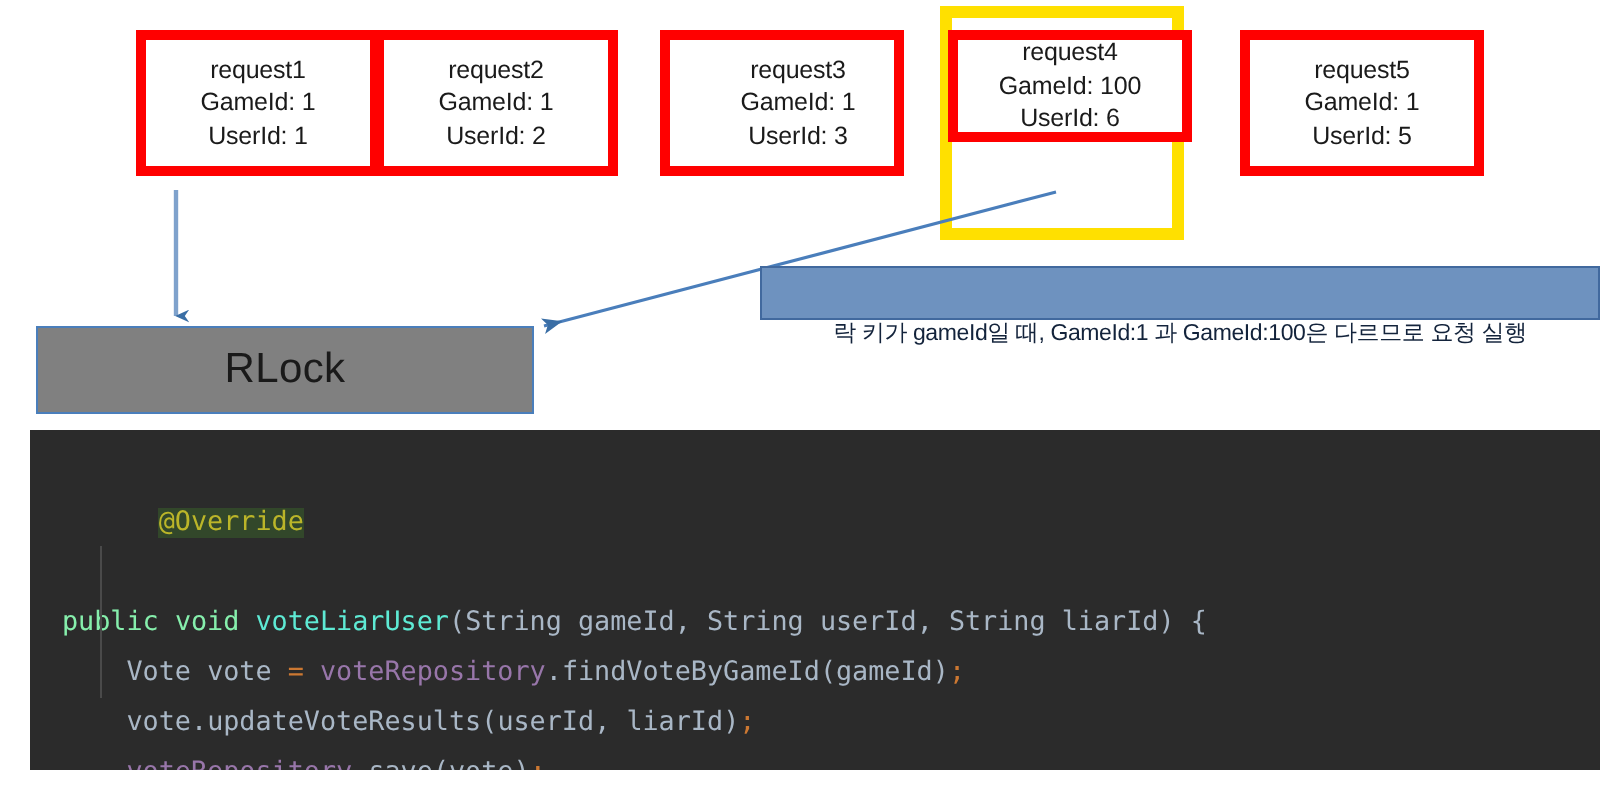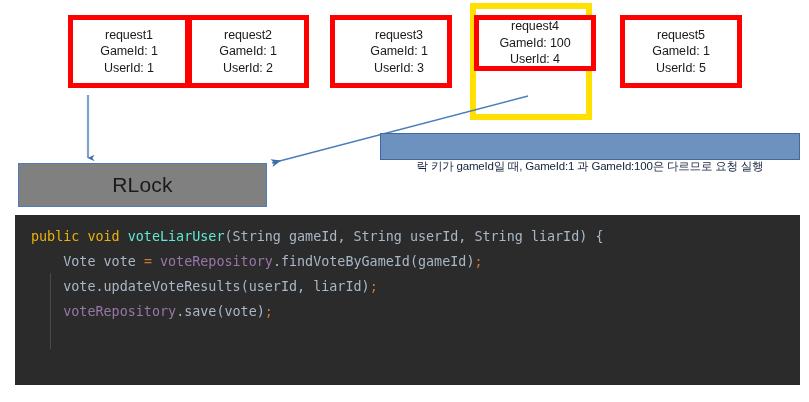--- a/index.html
+++ b/index.html
@@ -105,21 +105,21 @@
     padding-left: 16px;
   }
   .indent-guide {
     position: absolute;
     width: 1px;
     background: #4a4a4a;
   }
 
   
   .t-anno      { color: #bbb529; background: #32472a; }
-  .t-kw        { color: #eab308; }
+  .t-kw        { color: #86efac; }
   .t-method    { color: #5eead4; }
   .t-type      { color: #a9b7c6; }
   .t-plain     { color: #a9b7c6; }
   .t-param     { color: #a9b7c6; }
   .t-field     { color: #9876aa; }
   .t-call      { color: #a9b7c6; }
   .t-punct     { color: #a9b7c6; }
   .t-semi      { color: #cc7832; }
   .t-brace     { color: #a9b7c6; }
 </style>
@@ -144,21 +144,21 @@
     <span class="line">request3</span>
     <span class="line">GameId: 1</span>
     <span class="line">UserId: 3</span>
   </div>
 
   <div class="highlight-box" style="left:470px; top:3px; width:122px; height:117px;"></div>
 
   <div class="req-box" style="left:474px; top:15px; width:122px; height:56px;">
     <span class="line">request4</span>
     <span class="line">GameId: 100</span>
-    <span class="line">UserId: 4</span>
+    <span class="line">UserId: 6</span>
   </div>
 
   <div class="req-box" style="left:620px; top:15px; width:122px; height:73px;">
     <span class="line">request5</span>
     <span class="line">GameId: 1</span>
     <span class="line">UserId: 5</span>
   </div>
 
   <svg class="arrow-svg" viewBox="0 0 809 402">
     <defs>
@@ -180,20 +180,23 @@
   </div>
 
   <div id="rlock-box" style="left:18px; top:163px; width:249px; height:44px;">
     <span class="rlock-label">RLock</span>
   </div>
 
   <div id="code-panel" style="left:15px; top:215px; width:785px; height:170px;">
 
     <div class="indent-guide" style="left:35px; top:58px; height:76px;"></div>
 
+    <div class="code-line">
+      <span class="t-anno">@Override</span>
+    </div>
 
     <div class="code-line"><span class="t-kw">public</span> <span class="t-kw">void</span> <span class="t-method">voteLiarUser</span><span class="t-punct">(</span><span class="t-type">String</span> <span class="t-param">gameId</span><span class="t-punct">,</span> <span class="t-type">String</span> <span class="t-param">userId</span><span class="t-punct">,</span> <span class="t-type">String</span> <span class="t-param">liarId</span><span class="t-punct">)</span> <span class="t-brace">{</span></div>
 
     <div class="code-line">    <span class="t-type">Vote</span> <span class="t-plain">vote</span> <span class="t-semi">=</span> <span class="t-field">voteRepository</span><span class="t-punct">.</span><span class="t-call">findVoteByGameId</span><span class="t-punct">(</span><span class="t-plain">gameId</span><span class="t-punct">)</span><span class="t-semi">;</span></div>
 
     <div class="code-line">    <span class="t-plain">vote</span><span class="t-punct">.</span><span class="t-call">updateVoteResults</span><span class="t-punct">(</span><span class="t-plain">userId</span><span class="t-punct">,</span> <span class="t-plain">liarId</span><span class="t-punct">)</span><span class="t-semi">;</span></div>
 
     <div class="code-line">    <span class="t-field">voteRepository</span><span class="t-punct">.</span><span class="t-call">save</span><span class="t-punct">(</span><span class="t-plain">vote</span><span class="t-punct">)</span><span class="t-semi">;</span></div>
 
   </div>

